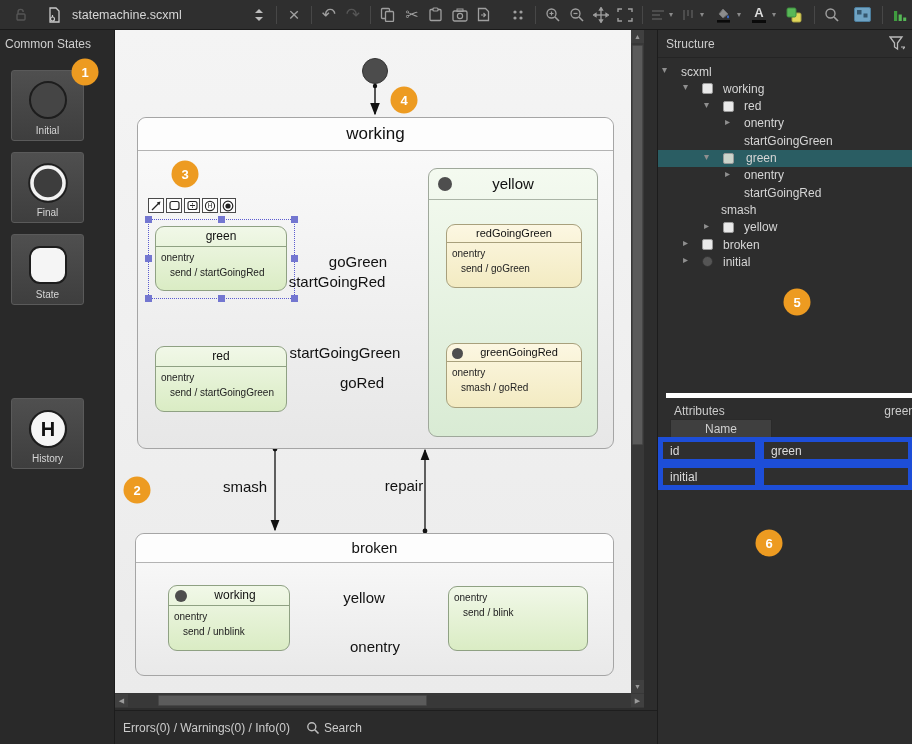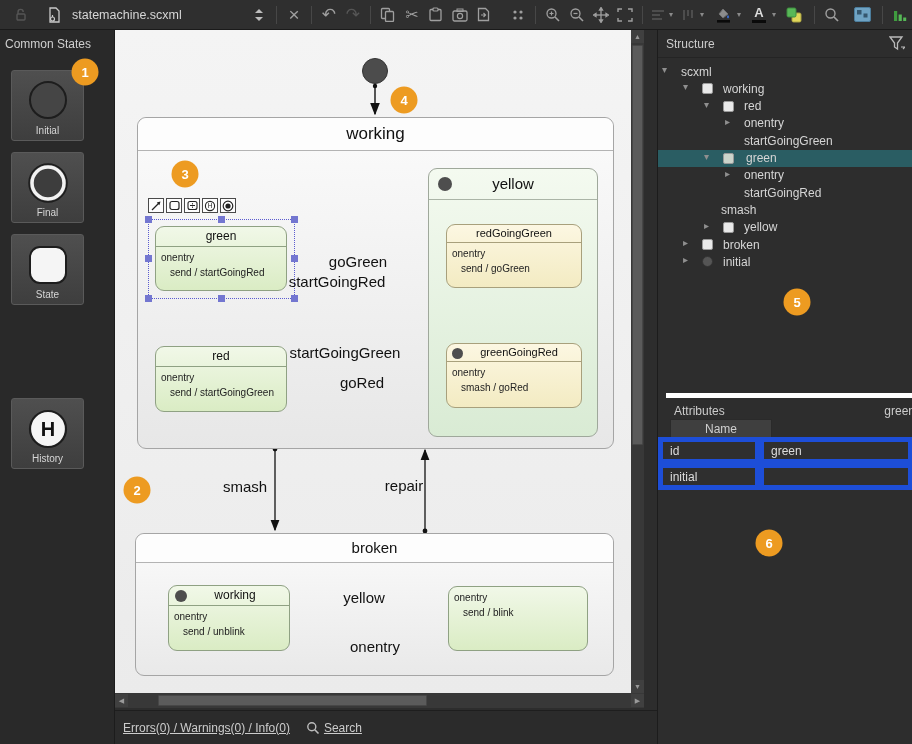--- a/index.html
+++ b/index.html
@@ -53,21 +53,21 @@
   .sq-icon { position:absolute; top:3px; width:11px; height:11px; background:#e9e9e9; border:1px solid #9a9a9a; border-radius:2px; }
   .circ-icon { position:absolute; top:3px; width:11px; height:11px; background:#555; border:1px solid #333; border-radius:50%; }
 
   #attr-header { position:absolute; left:8px; top:363px; width:255px; height:26px; border-top:5px solid #ffffff; }
   #attr-title { position:absolute; left:8px; top:6px; color:#cccccc; font-size:12px; }
   #attr-context { position:absolute; right:6px; top:6px; color:#cccccc; font-size:12px; }
   .attr-hcell { position:absolute; top:389px; height:19px; background:#3f3f3f; border:1px solid #2a2a2a; color:#cfcfcf; font-size:12px; display:flex; align-items:center; justify-content:center; }
   .attr-cell { position:absolute; height:27px; background:#2f2f2f; border:5px solid #1d4ed8; color:#dddddd; font-size:12px; display:flex; align-items:center; padding-left:7px; }
 
   
-  #status-bar { left:115px; top:710px; width:542px; height:34px; background:#2b2b2b; border-top:1px solid #1e1e1e; display:flex; align-items:center; padding-left:8px; color:#cccccc; font-size:12px;text-decoration:underline; }
+  #status-bar { left:115px; top:710px; width:542px; height:34px; background:#2b2b2b; border-top:1px solid #1e1e1e; display:flex; align-items:center; padding-left:8px; color:#cccccc; font-size:12px; }
   #status-search { display:flex; align-items:center; margin-left:16px; gap:4px; }
 </style>
 </head>
 <body>
 
 <div id="root">
 
   <div id="toolbar" class="abs">
     <div class="tb dim">
       <svg width="14" height="14" viewBox="0 0 14 14">

